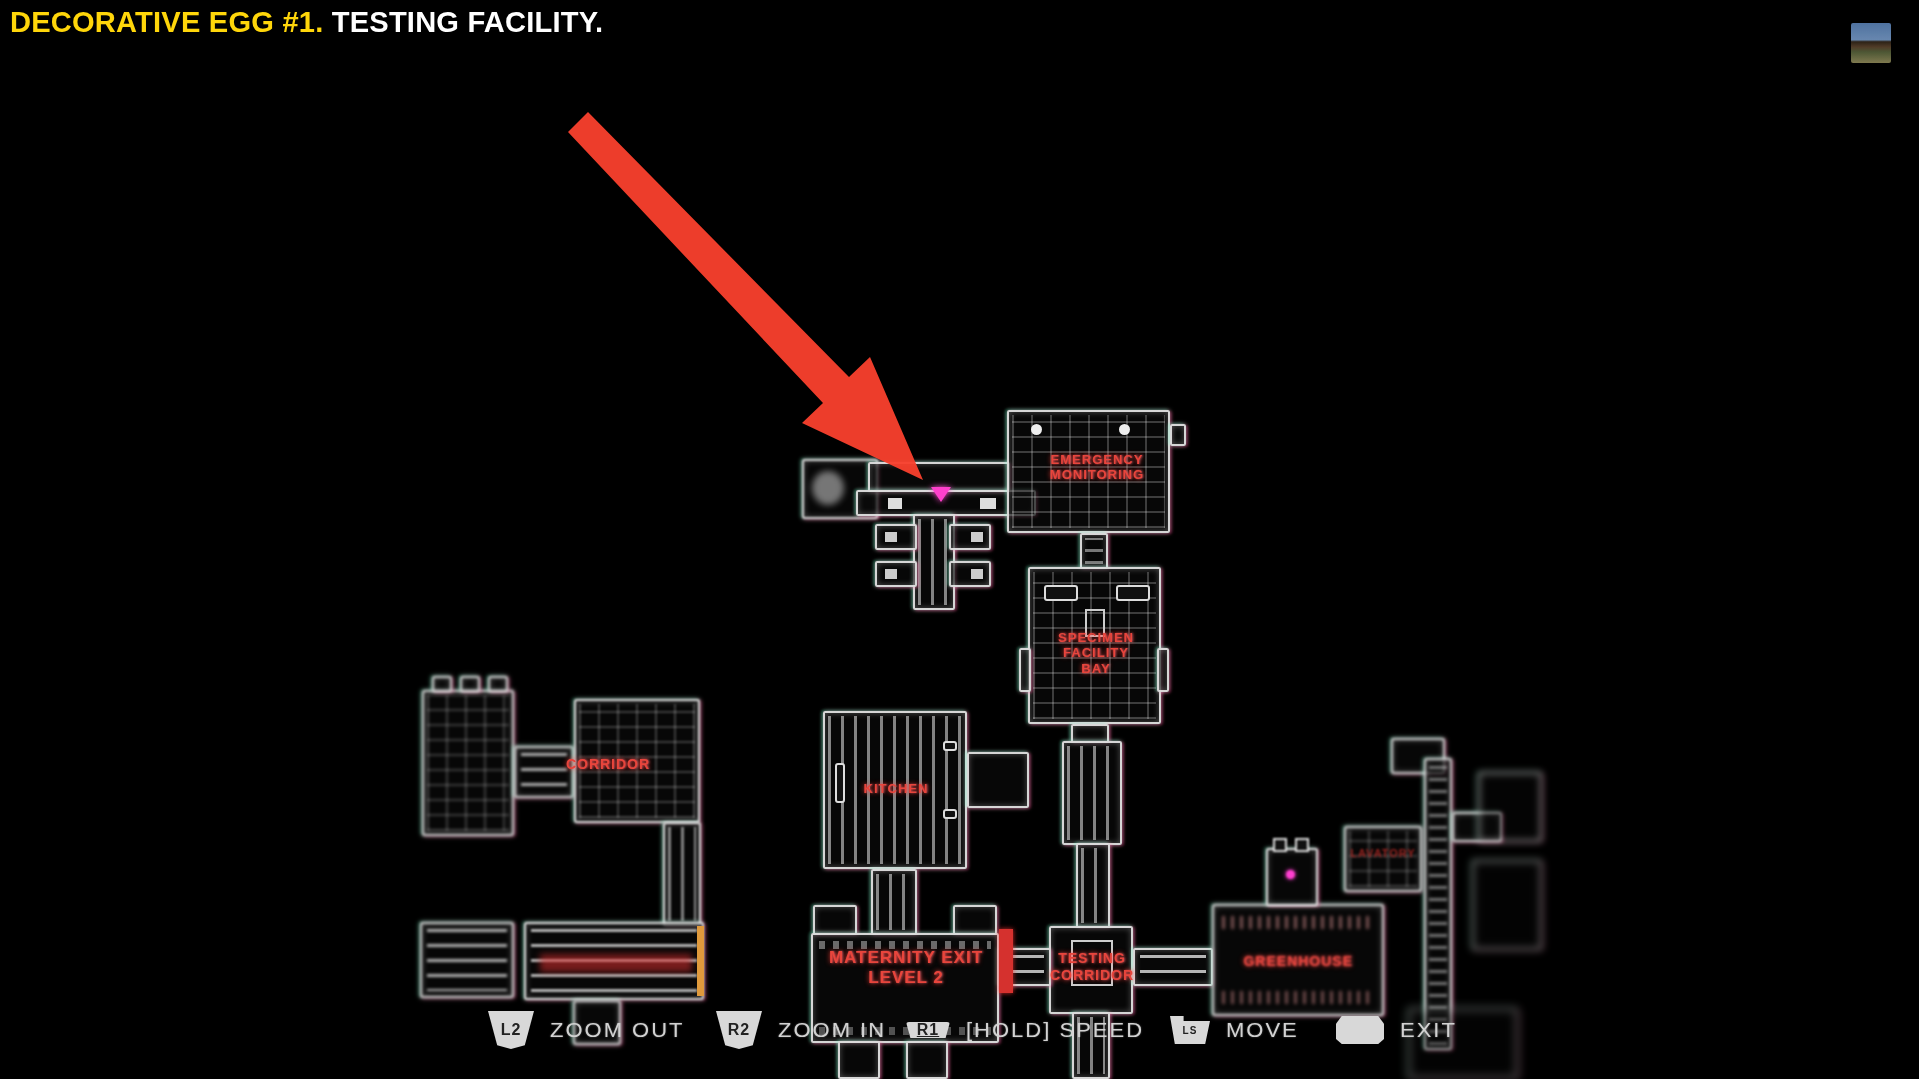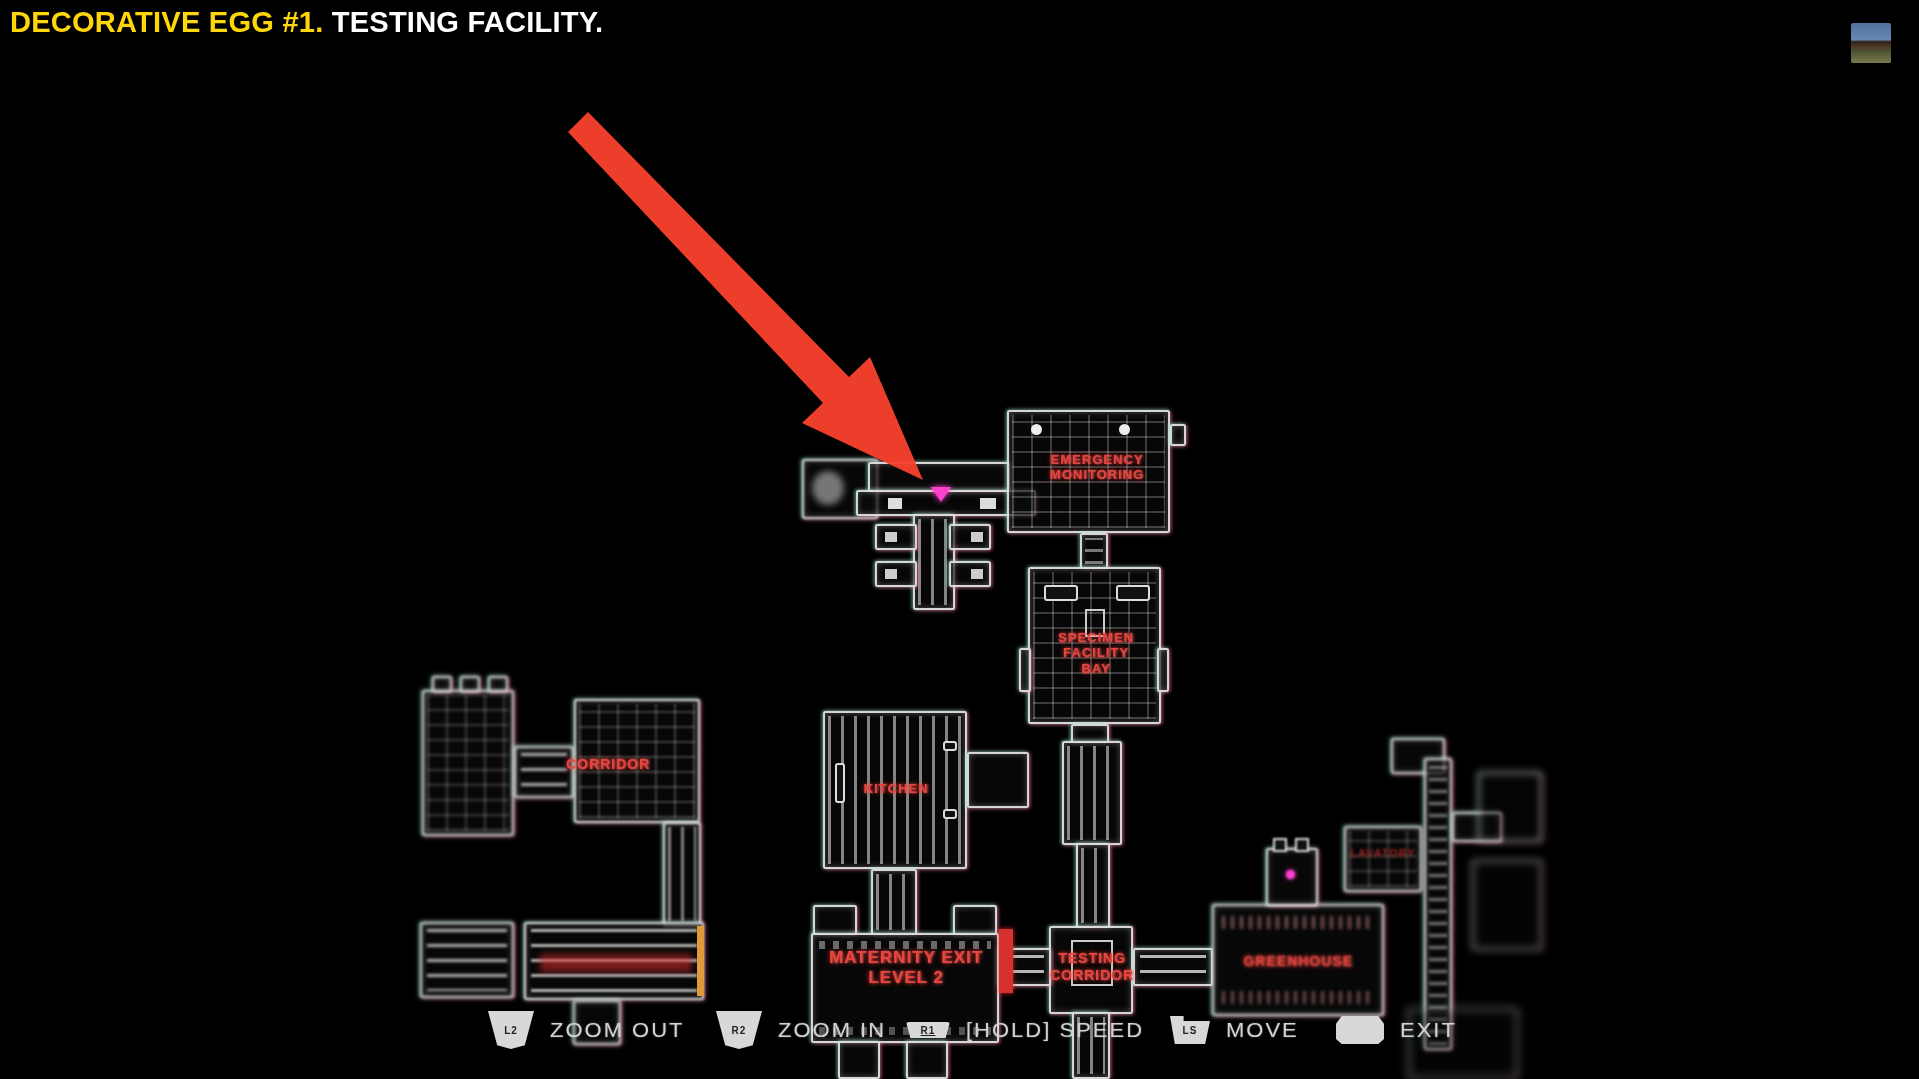--- a/index.html
+++ b/index.html
@@ -41,21 +41,21 @@
           border-left:10px solid transparent;border-right:10px solid transparent;
           border-top:15px solid #ff40cc;filter:drop-shadow(0 0 3px #ff40cc);}
   .arrow-svg{position:absolute;inset:0;z-index:6;pointer-events:none;}
 
   
   .hints{position:absolute;inset:0;z-index:7;}
   .hint{position:absolute;top:1008px;height:44px;display:flex;align-items:center;gap:16px;}
   .hint .lbl{color:#d2d2d2;font-size:22px;letter-spacing:2px;font-weight:normal;
              text-shadow:0 0 2px rgba(255,255,255,.35);transform:scaleY(.96);}
   .btn{background:#d8d8d8;color:#222;display:flex;align-items:center;justify-content:center;
-       font-weight:bold;font-size:10px;letter-spacing:1px;}
+       font-weight:bold;font-size:16px;letter-spacing:1px;}
   .btn-trigger{width:46px;height:38px;clip-path:polygon(0% 0%,100% 0%,80% 90%,50% 100%,20% 90%);}
   .btn-bumper{width:44px;height:16px;clip-path:polygon(0 0,100% 0,90% 100%,10% 100%);border-radius:3px;text-decoration:underline;}
   .btn-stick{width:40px;height:28px;clip-path:polygon(0 0,34% 0,34% 18%,100% 18%,88% 100%,12% 100%);font-size:10px;}
   .btn-touchpad{width:48px;height:28px;clip-path:polygon(12% 0,88% 0,100% 28%,100% 82%,88% 100%,12% 100%,0 82%,0 28%);}
 </style>
 </head>
 <body>
 
 <div class="stage">
 

